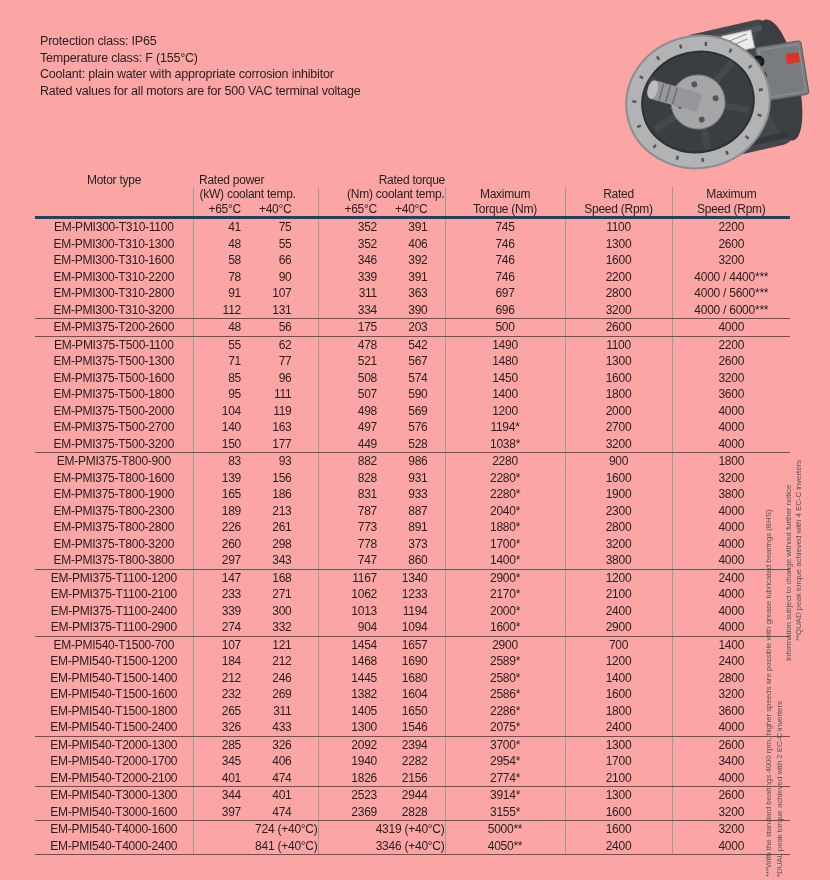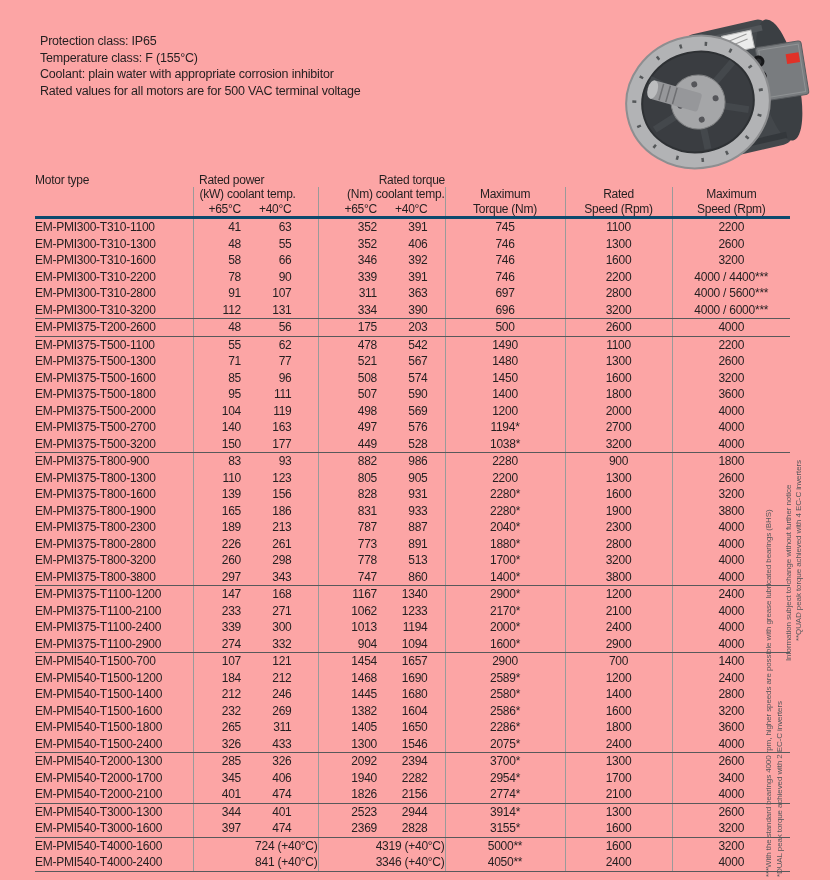--- a/index.html
+++ b/index.html
@@ -10,21 +10,21 @@
   
   .motor{position:absolute;left:610px;top:16px;}
   
   .tblwrap{position:absolute;left:35px;top:172px;}
   table{border-collapse:collapse;table-layout:fixed;width:755px;letter-spacing:-0.25px;}
   th,td{padding:0;font-weight:normal;font-size:12px;white-space:nowrap;overflow:visible;}
   thead th{vertical-align:bottom;height:14px;}
   thead tr.h1 th{height:15px;}
   thead tr.h3 th{border-bottom:3px solid #0c4a6e;height:15px;}
   tbody td{height:16.5px;}
-  .c-name{text-align:left;}
+  .c-name{text-align:center;}
   .c-num{text-align:right;}
   .c-ctr{text-align:center;}
   .c-merge{text-align:right;}
   .p65{padding-right:6px;}
   .p40{padding-right:26px;}
   .t65{padding-right:6px;}
   .t40{padding-right:17px;}
   .th-left{ text-align:left;padding-left:6px;}
   .th-left2{text-align:right;padding-left:12px;}
   .vl{border-left:1px solid #9a9a9a;}
@@ -125,21 +125,21 @@
           <th class="c-num t40">+40°C</th>
           <th class="c-ctr vl">Torque (Nm)</th>
           <th class="c-ctr vl">Speed (Rpm)</th>
           <th class="c-ctr vl">Speed (Rpm)</th>
         </tr>
       </thead>
       <tbody>
           <tr>
             <td class="c-name">EM-PMI300-T310-1100</td>
             <td class="c-num p65 vl">41</td>
-            <td class="c-num p40">63</td>
+            <td class="c-num p40">75</td>
             <td class="c-num t65 vl">352</td>
             <td class="c-num t40">391</td>
             <td class="c-ctr vl">745</td>
             <td class="c-ctr vl">1100</td>
             <td class="c-ctr vl">2200</td>
           </tr>
           <tr>
             <td class="c-name">EM-PMI300-T310-1300</td>
             <td class="c-num p65 vl">48</td>
             <td class="c-num p40">55</td>
@@ -273,30 +273,20 @@
             <td class="c-name">EM-PMI375-T800-900</td>
             <td class="c-num p65 vl">83</td>
             <td class="c-num p40">93</td>
             <td class="c-num t65 vl">882</td>
             <td class="c-num t40">986</td>
             <td class="c-ctr vl">2280</td>
             <td class="c-ctr vl">900</td>
             <td class="c-ctr vl">1800</td>
           </tr>
           <tr>
-            <td class="c-name">EM-PMI375-T800-1300</td>
-            <td class="c-num p65 vl">110</td>
-            <td class="c-num p40">123</td>
-            <td class="c-num t65 vl">805</td>
-            <td class="c-num t40">905</td>
-            <td class="c-ctr vl">2200</td>
-            <td class="c-ctr vl">1300</td>
-            <td class="c-ctr vl">2600</td>
-          </tr>
-          <tr>
             <td class="c-name">EM-PMI375-T800-1600</td>
             <td class="c-num p65 vl">139</td>
             <td class="c-num p40">156</td>
             <td class="c-num t65 vl">828</td>
             <td class="c-num t40">931</td>
             <td class="c-ctr vl">2280*</td>
             <td class="c-ctr vl">1600</td>
             <td class="c-ctr vl">3200</td>
           </tr>
           <tr>
@@ -327,21 +317,21 @@
             <td class="c-num t40">891</td>
             <td class="c-ctr vl">1880*</td>
             <td class="c-ctr vl">2800</td>
             <td class="c-ctr vl">4000</td>
           </tr>
           <tr>
             <td class="c-name">EM-PMI375-T800-3200</td>
             <td class="c-num p65 vl">260</td>
             <td class="c-num p40">298</td>
             <td class="c-num t65 vl">778</td>
-            <td class="c-num t40">513</td>
+            <td class="c-num t40">373</td>
             <td class="c-ctr vl">1700*</td>
             <td class="c-ctr vl">3200</td>
             <td class="c-ctr vl">4000</td>
           </tr>
           <tr class="group-end">
             <td class="c-name">EM-PMI375-T800-3800</td>
             <td class="c-num p65 vl">297</td>
             <td class="c-num p40">343</td>
             <td class="c-num t65 vl">747</td>
             <td class="c-num t40">860</td>

